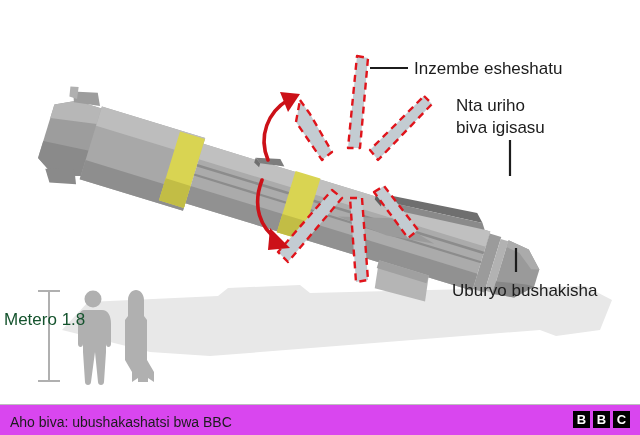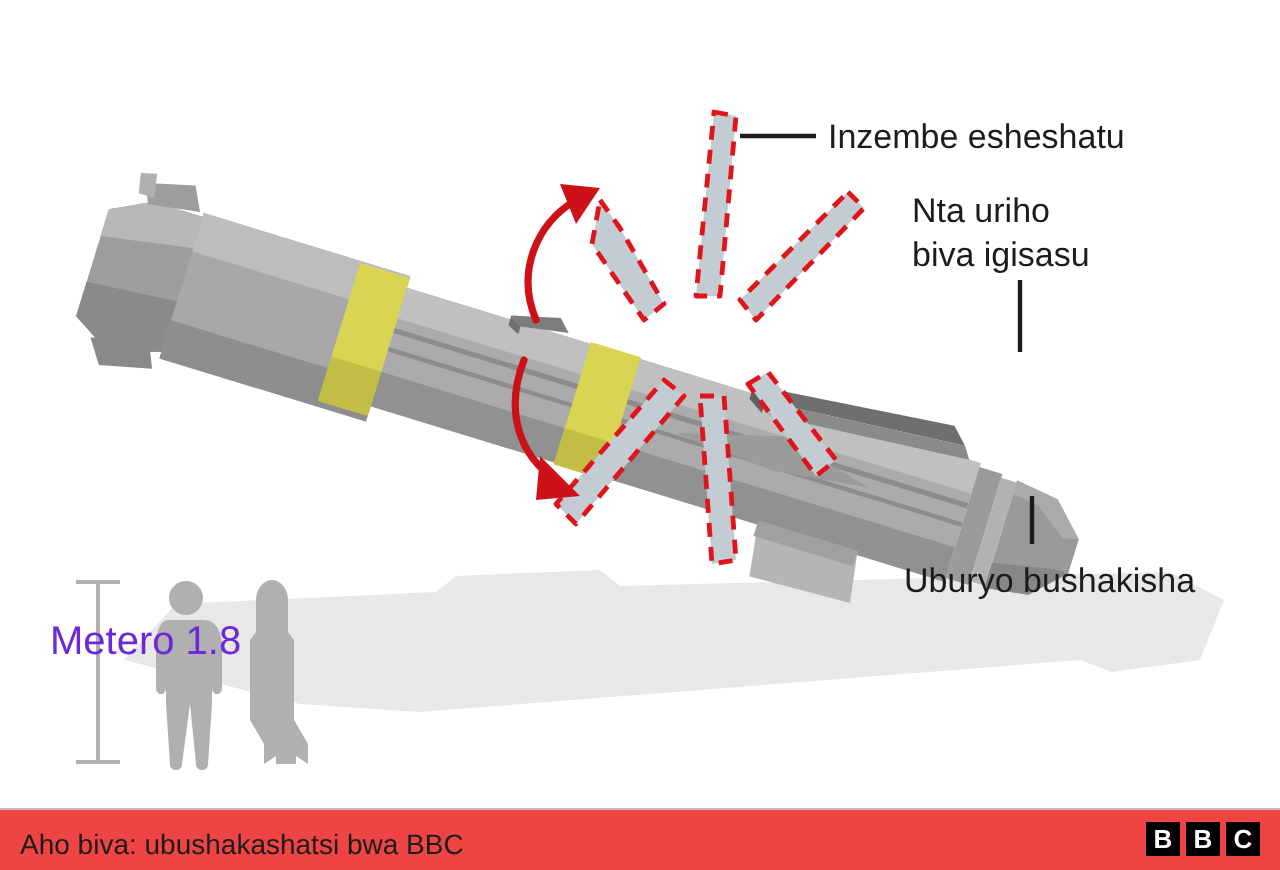--- a/index.html
+++ b/index.html
@@ -57,33 +57,32 @@
   }
   #label-seeker {
     left: 452px;
     top: 280px;
   }
   
   #scale-label {
     position: absolute;
     left: 4px;
     top: 310px;
-    font-size: 20px;
-    color: #6d28d9;
-    margin-left: 21px;
+    font-size: 17px;
+    color: #14532d;
   }
   
   #footer {
     position: absolute;
     left: 0;
     top: 404px;
     width: 640px;
     height: 31px;
     border-top: 1px solid #bdbdbd;
-    background: #ef4444;
+    background: #d946ef;
   }
   #source-text {
     position: absolute;
     left: 10px;
     top: 9px;
     font-size: 14px;
     color: #1c1c1c;
     white-space: nowrap;
   }
   #bbc-logo {

